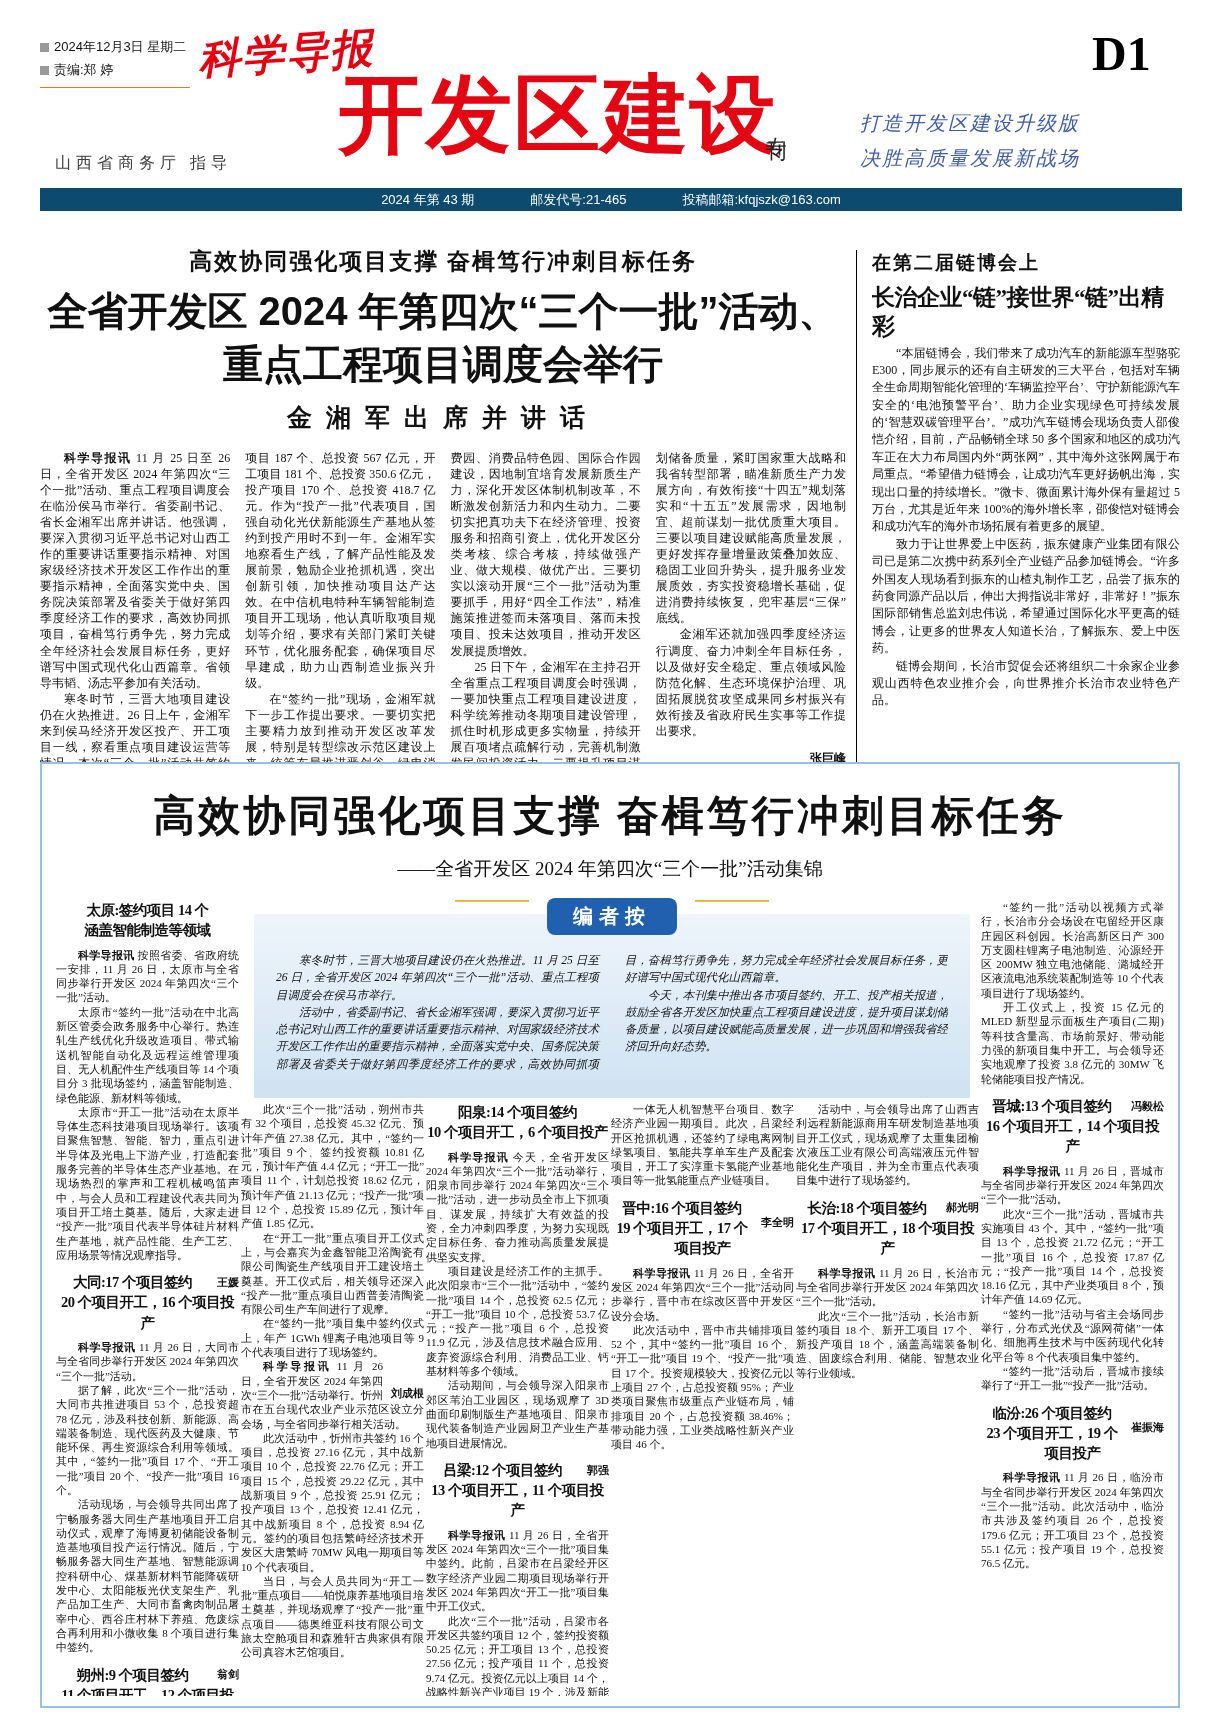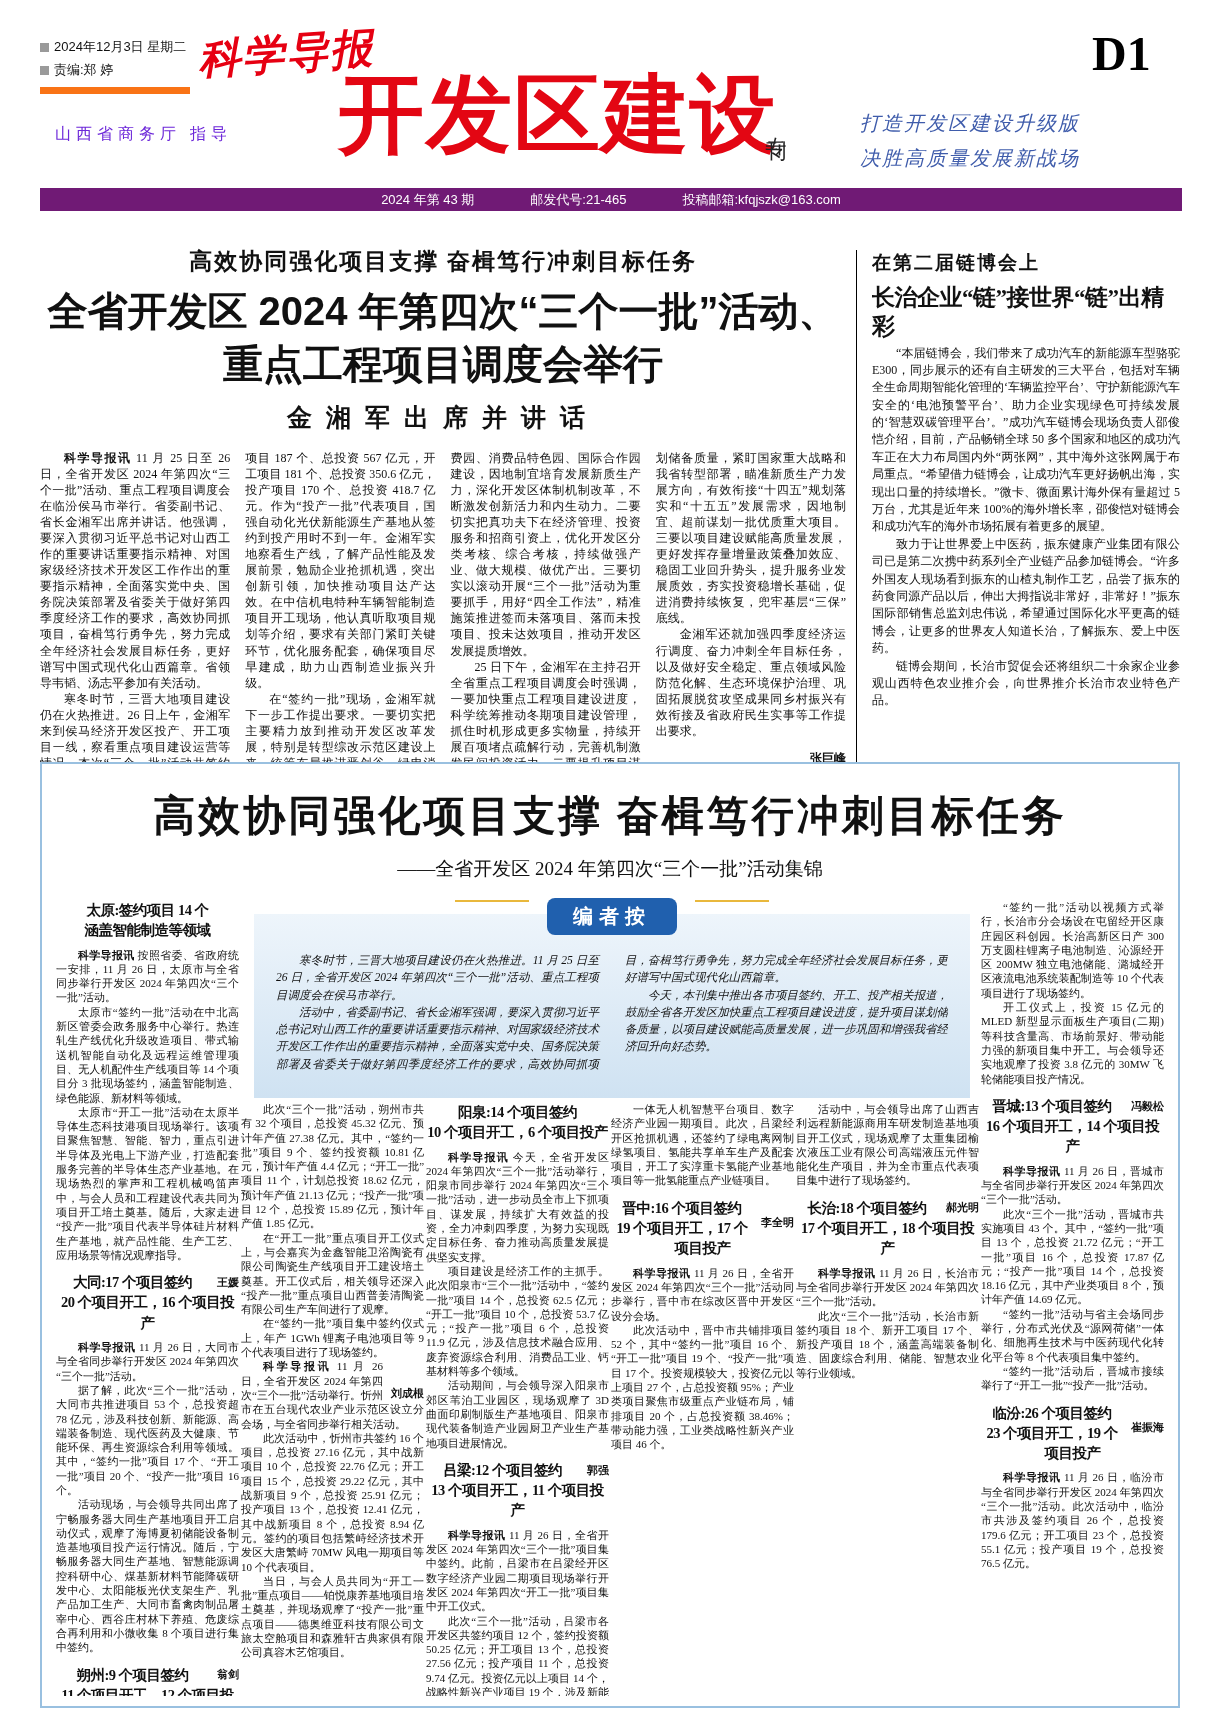--- a/index.html
+++ b/index.html
@@ -2,32 +2,32 @@
 <html lang="zh"><head>
 <meta charset="utf-8">
 <style>
   html,body{margin:0;padding:0;background:#e8e8e8;}
   #page{position:relative;width:1220px;height:1725px;background:#ffffff;margin:0 auto;
         font-family:"Liberation Serif","DejaVu Serif",serif;color:#111;overflow:hidden;}
   [data-name]{box-sizing:border-box;}
 
   
   .date-block{position:absolute;left:40px;top:36px;width:150px;font-size:13px;line-height:1.75;
-              border-bottom:7px solid #f97316;padding-bottom:5px;font-family:"Liberation Sans",sans-serif;}
+              border-bottom:1px solid #f97316;padding-bottom:5px;font-family:"Liberation Sans",sans-serif;}
   .bullet{display:inline-block;width:9px;height:9px;background:#9a9a9a;margin-right:5px;vertical-align:middle;}
   .logo{position:absolute;left:198px;top:26px;font-size:42px;color:#e60012;font-weight:bold;font-style:italic;
         transform:rotate(-4deg);letter-spacing:2px;}
-  .guidance{position:absolute;left:55px;top:124px;font-size:16px;letter-spacing:5px;color:#6d28d9;}
+  .guidance{position:absolute;left:55px;top:153px;font-size:16px;letter-spacing:5px;color:#404040;}
   .edition-title{position:absolute;left:338px;top:72px;font-size:86px;font-weight:900;color:#e30613;
                  letter-spacing:2px;line-height:1;}
   .edition-sub{position:absolute;left:762px;top:120px;writing-mode:vertical-rl;font-size:21px;color:#222;letter-spacing:4px;}
   .page-label{position:absolute;left:1092px;top:26px;font-size:48px;font-weight:bold;color:#000;}
   .slogans{position:absolute;left:860px;top:106px;font-size:20px;font-style:italic;color:#3f5cab;
            line-height:1.75;letter-spacing:2px;}
-  .issue-bar{position:absolute;left:40px;top:188px;width:1142px;height:23px;background:#701a75;color:#fff;
+  .issue-bar{position:absolute;left:40px;top:188px;width:1142px;height:23px;background:#0c4a6e;color:#fff;
              font-size:13px;display:flex;justify-content:center;align-items:center;gap:56px;
              font-family:"Liberation Sans",sans-serif;}
 
   
   .lead{position:absolute;left:40px;top:246px;width:806px;}
   .lead-kicker{text-align:center;font-size:23px;font-weight:bold;letter-spacing:2px;}
   .lead-headline{text-align:center;font-size:40px;font-weight:900;line-height:1.32;margin-top:8px;
                  font-family:"Liberation Sans",sans-serif;letter-spacing:0px;}
   .lead-subhead{text-align:center;font-size:25px;font-weight:bold;letter-spacing:14px;margin-top:10px;}
   .lead-body{margin-top:16px;column-count:4;column-gap:15px;height:356px;overflow:hidden;

